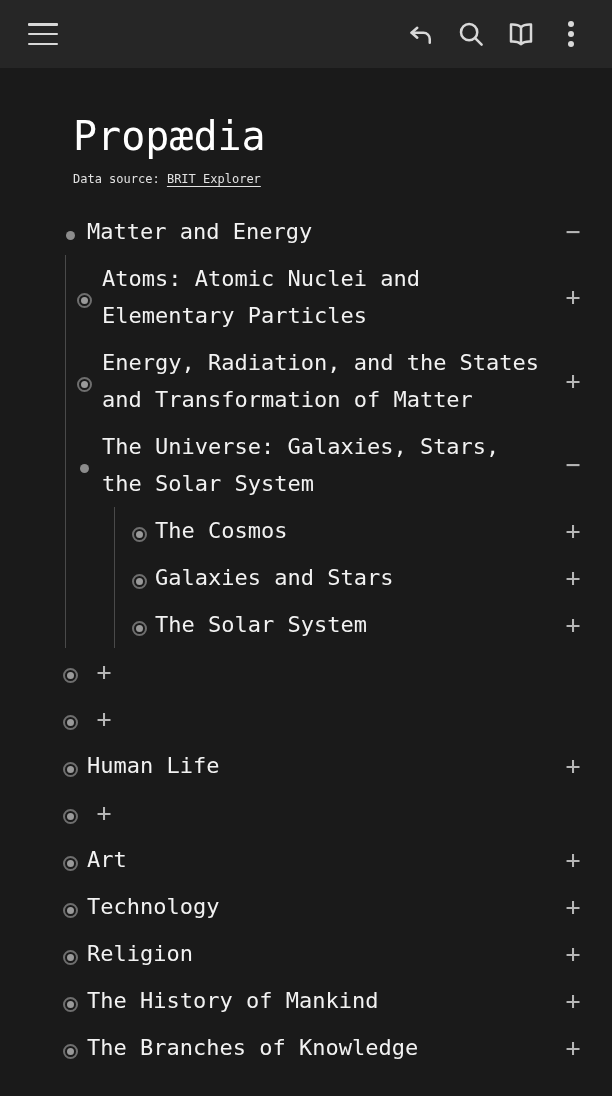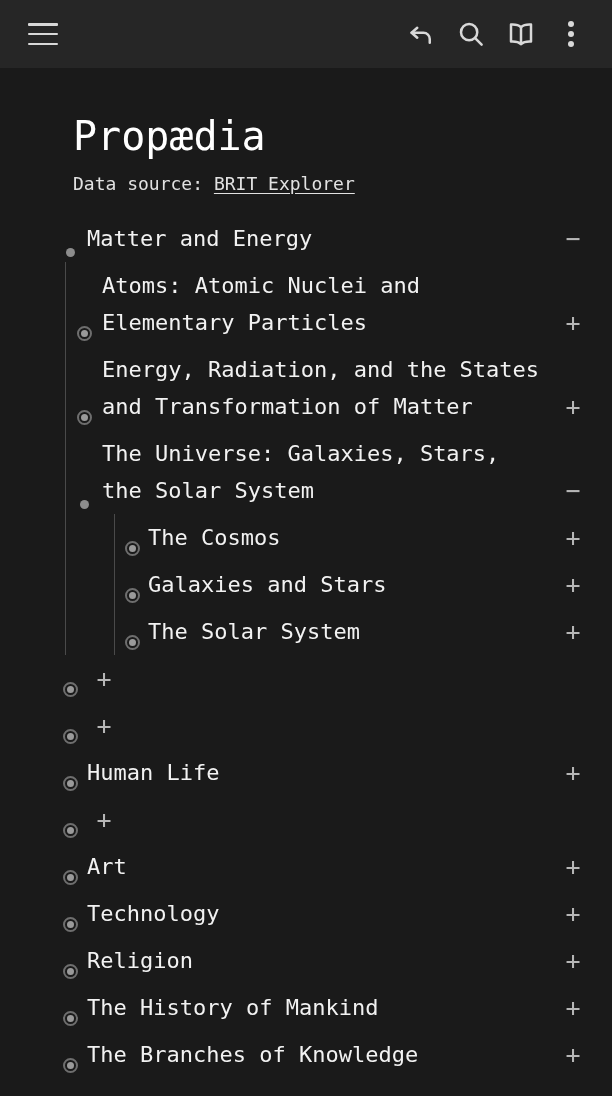--- a/index.html
+++ b/index.html
@@ -61,21 +61,21 @@
   .title {
     font-size: 40px;
     font-weight: 400;
     letter-spacing: 0px;
     color: #ffffff;
     padding: 46px 0 0 20px;
     line-height: 1.1;
   }
 
   .subtitle {
-    font-size: 18px;
+    font-size: 12px;
     color: #e2e2e2;
     padding: 14px 0 0 20px;
     line-height: 1.3;
   }
   .subtitle a {
     color: #e2e2e2;
     text-decoration: underline;
     text-underline-offset: 3px;
     cursor: pointer;
   }
@@ -83,27 +83,27 @@
   
   .tree { margin-top: 20px; }
 
   ul.branch { list-style: none; }
 
   
   ul.lvl2, ul.lvl3 {
     border-left: 1.5px solid #4a4a4a;
   }
   ul.lvl2 { margin-left: 12px; padding-left: 0; }
-  ul.lvl3 { margin-left: 48px; padding-left: 1px; }
+  ul.lvl3 { margin-left: 48px; padding-left: 8px; }
 
   li.node { position: relative; }
 
   .row {
     display: flex;
-    align-items: flex-end;
+    align-items: center;
     min-height: 42px;
     padding: 5px 0 5px 0;
   }
 
   .bullet-cell {
     flex: 0 0 auto;
     width: 34px;
     display: flex;
     justify-content: center;
     padding-top: 8px;

